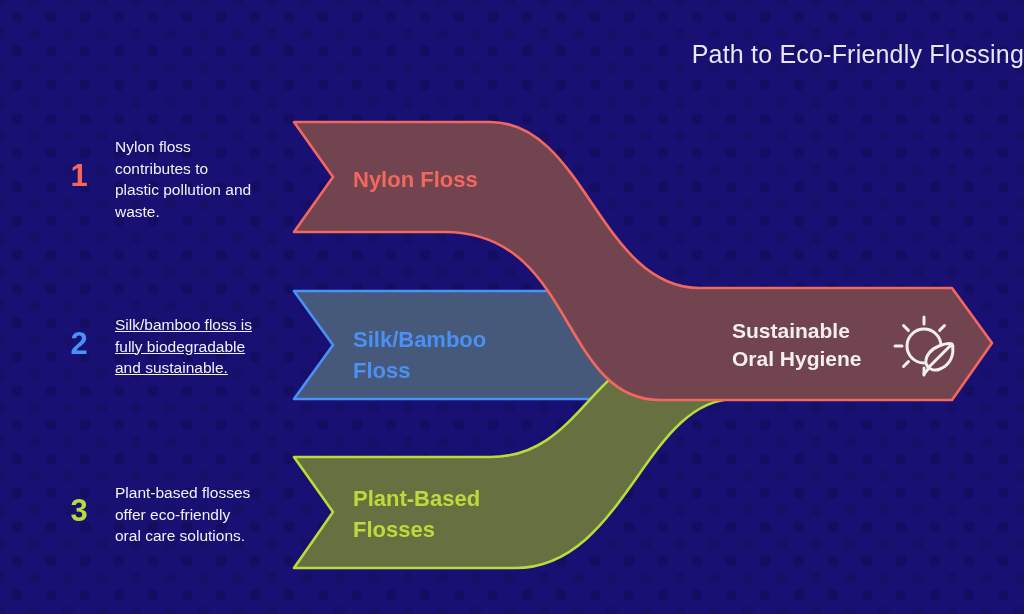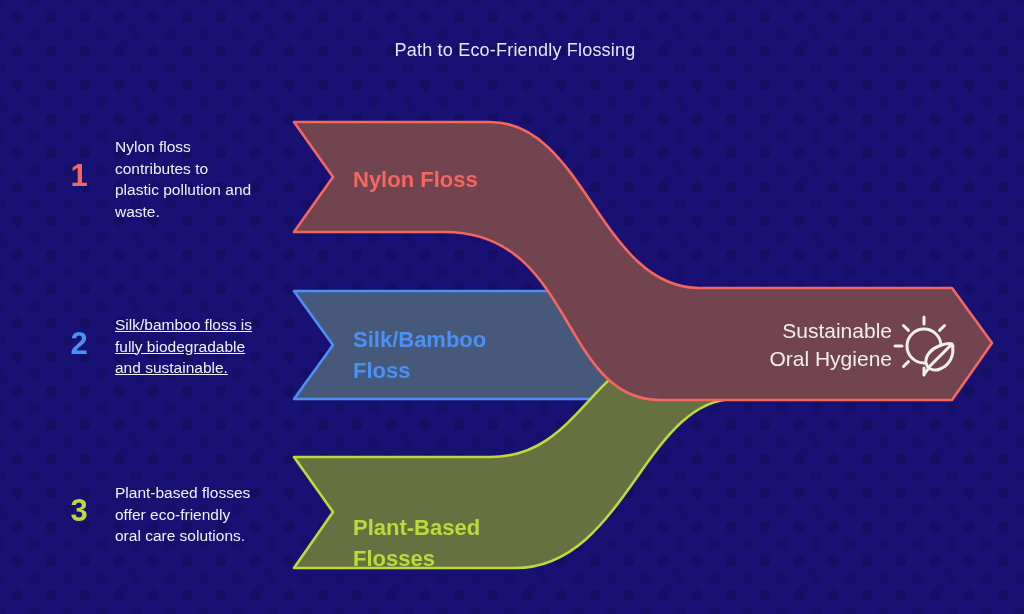--- a/index.html
+++ b/index.html
@@ -19,22 +19,22 @@
   .stage{
     position:relative;width:1024px;height:614px;overflow:hidden;
     background-color:var(--bg);
     background-image:
       radial-gradient(circle, rgba(5,3,40,.22) 0 5px, rgba(5,3,40,0) 6px),
       radial-gradient(circle, rgba(5,3,40,.14) 0 5px, rgba(5,3,40,0) 6px);
     background-size:34px 34px;
     background-position:0 0,17px 17px;
   }
   .title{
-    position:absolute;left:6px;right:0;top:40px;text-align:center;
-    font-size:18px;font-weight:500;color:var(--title);letter-spacing:.2px;
+    position:absolute;left:6px;right:0;top:40px;text-align:right;
+    font-size:25px;font-weight:500;color:var(--title);letter-spacing:.2px;
   }
   .bands{position:absolute;left:0;top:0;width:1024px;height:614px;}
   .band-blue{fill:var(--blue-fill);stroke:var(--blue);stroke-width:2.6;stroke-linejoin:round;}
   .band-green{fill:var(--green-fill);stroke:var(--green);stroke-width:2.6;stroke-linejoin:round;}
   .band-red{fill:var(--red-fill);stroke:var(--red);stroke-width:2.6;stroke-linejoin:round;}
   .step-num{
     position:absolute;left:62px;width:34px;text-align:center;
     font-size:31px;font-weight:bold;
   }
   .num-1{top:158px;color:var(--red);}
@@ -45,24 +45,24 @@
     color:var(--text);font-size:15.5px;line-height:21.5px;white-space:pre-line;
   }
   .desc-1{top:136px;}
   .desc-2{top:314px;text-decoration:underline;}
   .desc-3{top:482px;}
   .band-label{
     position:absolute;font-weight:bold;font-size:22px;white-space:pre-line;line-height:31px;
   }
   .label-nylon{left:353px;top:164px;color:var(--red);}
   .label-silk{left:353px;top:324px;color:var(--blue);}
-  .label-plant{left:353px;top:483px;color:var(--green);margin-top:29px;}
+  .label-plant{left:353px;top:483px;color:var(--green);}
   .result-label{
-    position:absolute;left:732px;top:317px;width:160px;text-align:right;
-    color:var(--result-text);font-size:21px;font-weight:normal;line-height:28px;white-space:pre-line;
+    position:absolute;left:732px;top:317px;width:160px;text-align:left;
+    color:var(--result-text);font-size:21px;font-weight:bold;line-height:28px;white-space:pre-line;
   }
   .eco-icon{position:absolute;left:886px;top:310px;width:72px;height:72px;}
   .eco-stroke{fill:none;stroke:var(--result-text);stroke-width:3;stroke-linecap:round;}
   .leaf-body{fill:var(--red-fill);stroke:var(--result-text);stroke-width:3;stroke-linejoin:round;}
 </style>
 </head>
 <body>
 
 <div class="stage">
 

